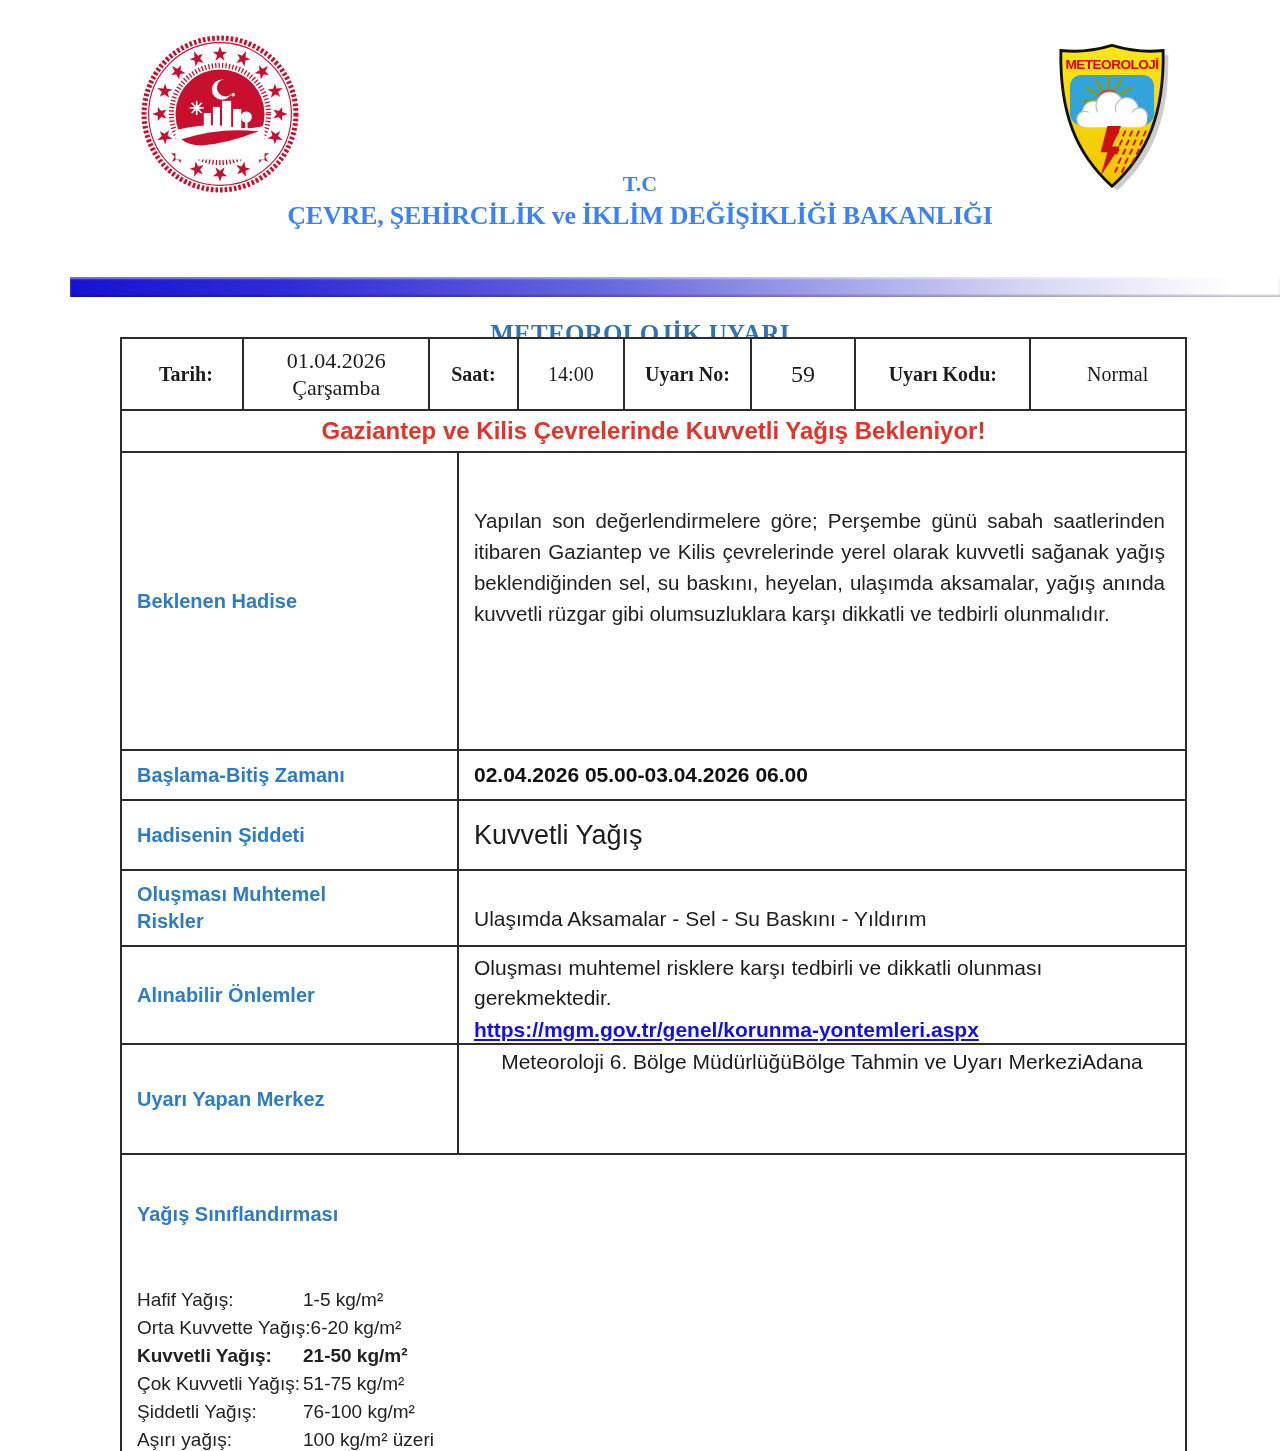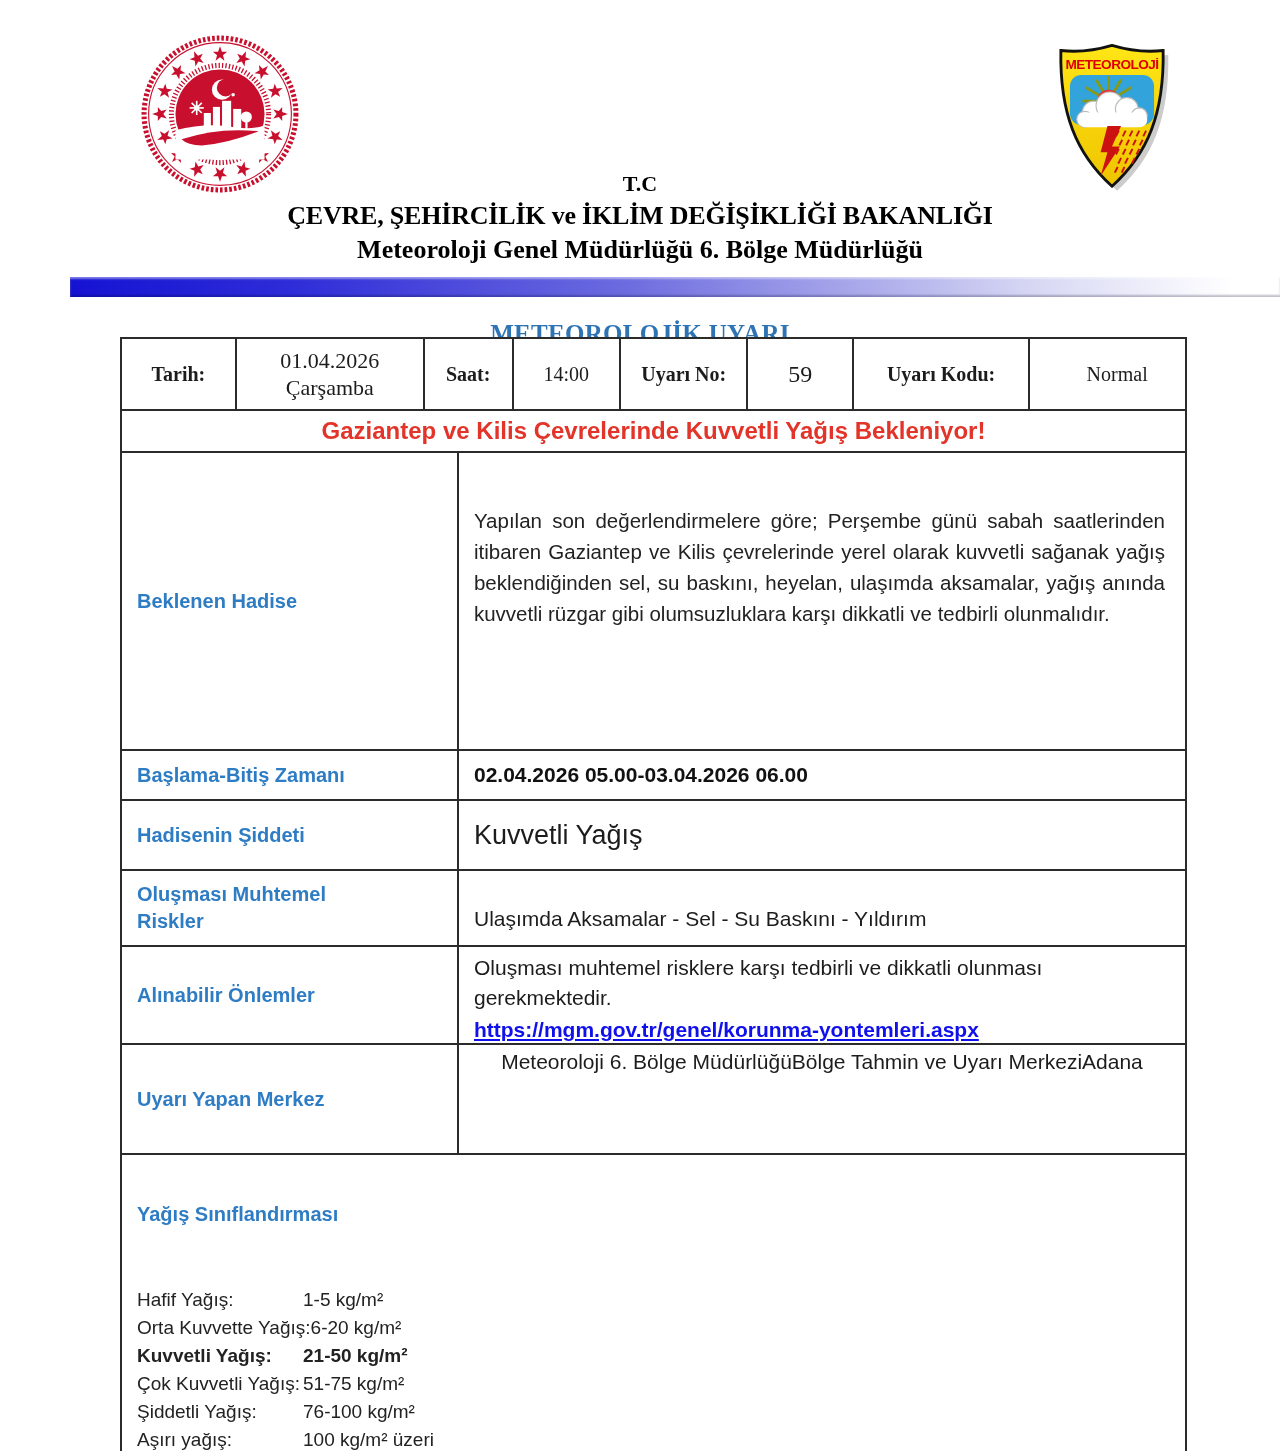--- a/index.html
+++ b/index.html
@@ -3,42 +3,42 @@
 <meta charset="utf-8">
 <style>
   html,body{margin:0;padding:0;background:#ffffff;}
   .page{position:relative;width:1280px;height:1451px;background:#fff;overflow:hidden;
         font-family:"Liberation Sans",sans-serif;color:#1c1c1c;}
 
   
   .gov-logo{position:absolute;left:139px;top:33px;width:162px;height:162px;}
   .met-logo{position:absolute;left:1053px;top:42px;width:118px;height:150px;}
   .head-text{position:absolute;left:0;top:170px;width:1280px;text-align:center;
-             font-family:"Liberation Serif",serif;font-weight:bold;color:#000000;}
+             font-family:"Liberation Serif",serif;font-weight:bold;color:#3b82f6;}
   .head-text .tc{font-size:22px;line-height:28px;}
   .head-text .l2{font-size:26px;line-height:35px;letter-spacing:-0.2px;}
   .head-text .l3{font-size:26px;line-height:33px;}
 
   .grad-bar{position:absolute;left:70px;top:277px;width:1210px;height:20px;
             background:linear-gradient(to right,#1513D2 0%,#2E2CD8 18%,#6A69DF 45%,
                        #A9A8EA 65%,#D8D8F4 80%,#FFFFFF 96%);
             box-shadow:inset 0 2px 2px rgba(255,255,255,.45), inset 0 -2px 2px rgba(0,0,40,.25);}
 
   .doc-title{position:absolute;left:0;top:320px;width:1280px;text-align:center;
              font-family:"Liberation Serif",serif;font-weight:bold;font-size:25px;
              color:#2E74B5;letter-spacing:0.3px;}
 
   
   .tbl{position:absolute;left:120px;top:337px;width:1063px;border:2px solid #2b2b2b;
        display:flex;flex-direction:column;background:#fff;}
   .row{display:flex;border-top:2px solid #2b2b2b;}
   .row:first-child{border-top:none;}
 
   
-  .info{height:70px;font-family:"Liberation Serif",serif;font-size:20px;}
+  .info{height:70px;font-family:"Liberation Serif",serif;font-size:20px;padding-left:8px;}
   .info .c{display:flex;align-items:center;justify-content:center;text-align:center;
            border-right:2px solid #2b2b2b;box-sizing:border-box;}
   .info .c:last-child{border-right:none;}
   .info .lab{font-weight:bold;}
   .info .date{font-size:22px;line-height:27px;}
   .w1{width:11%;} .w2{width:18%;} .w3{width:8.5%;} .w4{width:10.3%;}
   .w5{width:12.2%;} .w6{width:10.1%;} .w7{width:16.9%;} .w8{width:13%;margin-left:19px;}
 
   
   .warn{height:40px;align-items:center;justify-content:center;}
@@ -187,21 +187,20 @@
       <line x1="70" y1="102" x2="67.5" y2="107"></line>
       <line x1="55" y1="110" x2="52.5" y2="115"></line>
         <line x1="61" y1="110" x2="58.5" y2="115"></line>
     </g>
     <path d="M46,74 L58,74 L50,92 L57,92 L40,118 L46,97 L40,97 Z" fill="#CC1111"></path>
   </svg>
 
   <div class="head-text">
     <div class="tc">T.C</div>
     <div class="l2">ÇEVRE, ŞEHİRCİLİK ve İKLİM DEĞİŞİKLİĞİ BAKANLIĞI</div>
-    <div class="l3">Meteoroloji Genel Müdürlüğü 6. Bölge Müdürlüğü</div>
   </div>
 
   <div class="grad-bar"></div>
 
   <div class="doc-title">METEOROLOJİK UYARI</div>
 
   <div class="tbl">
 
     <div class="row info">
       <div class="c lab w1">Tarih:</div>

